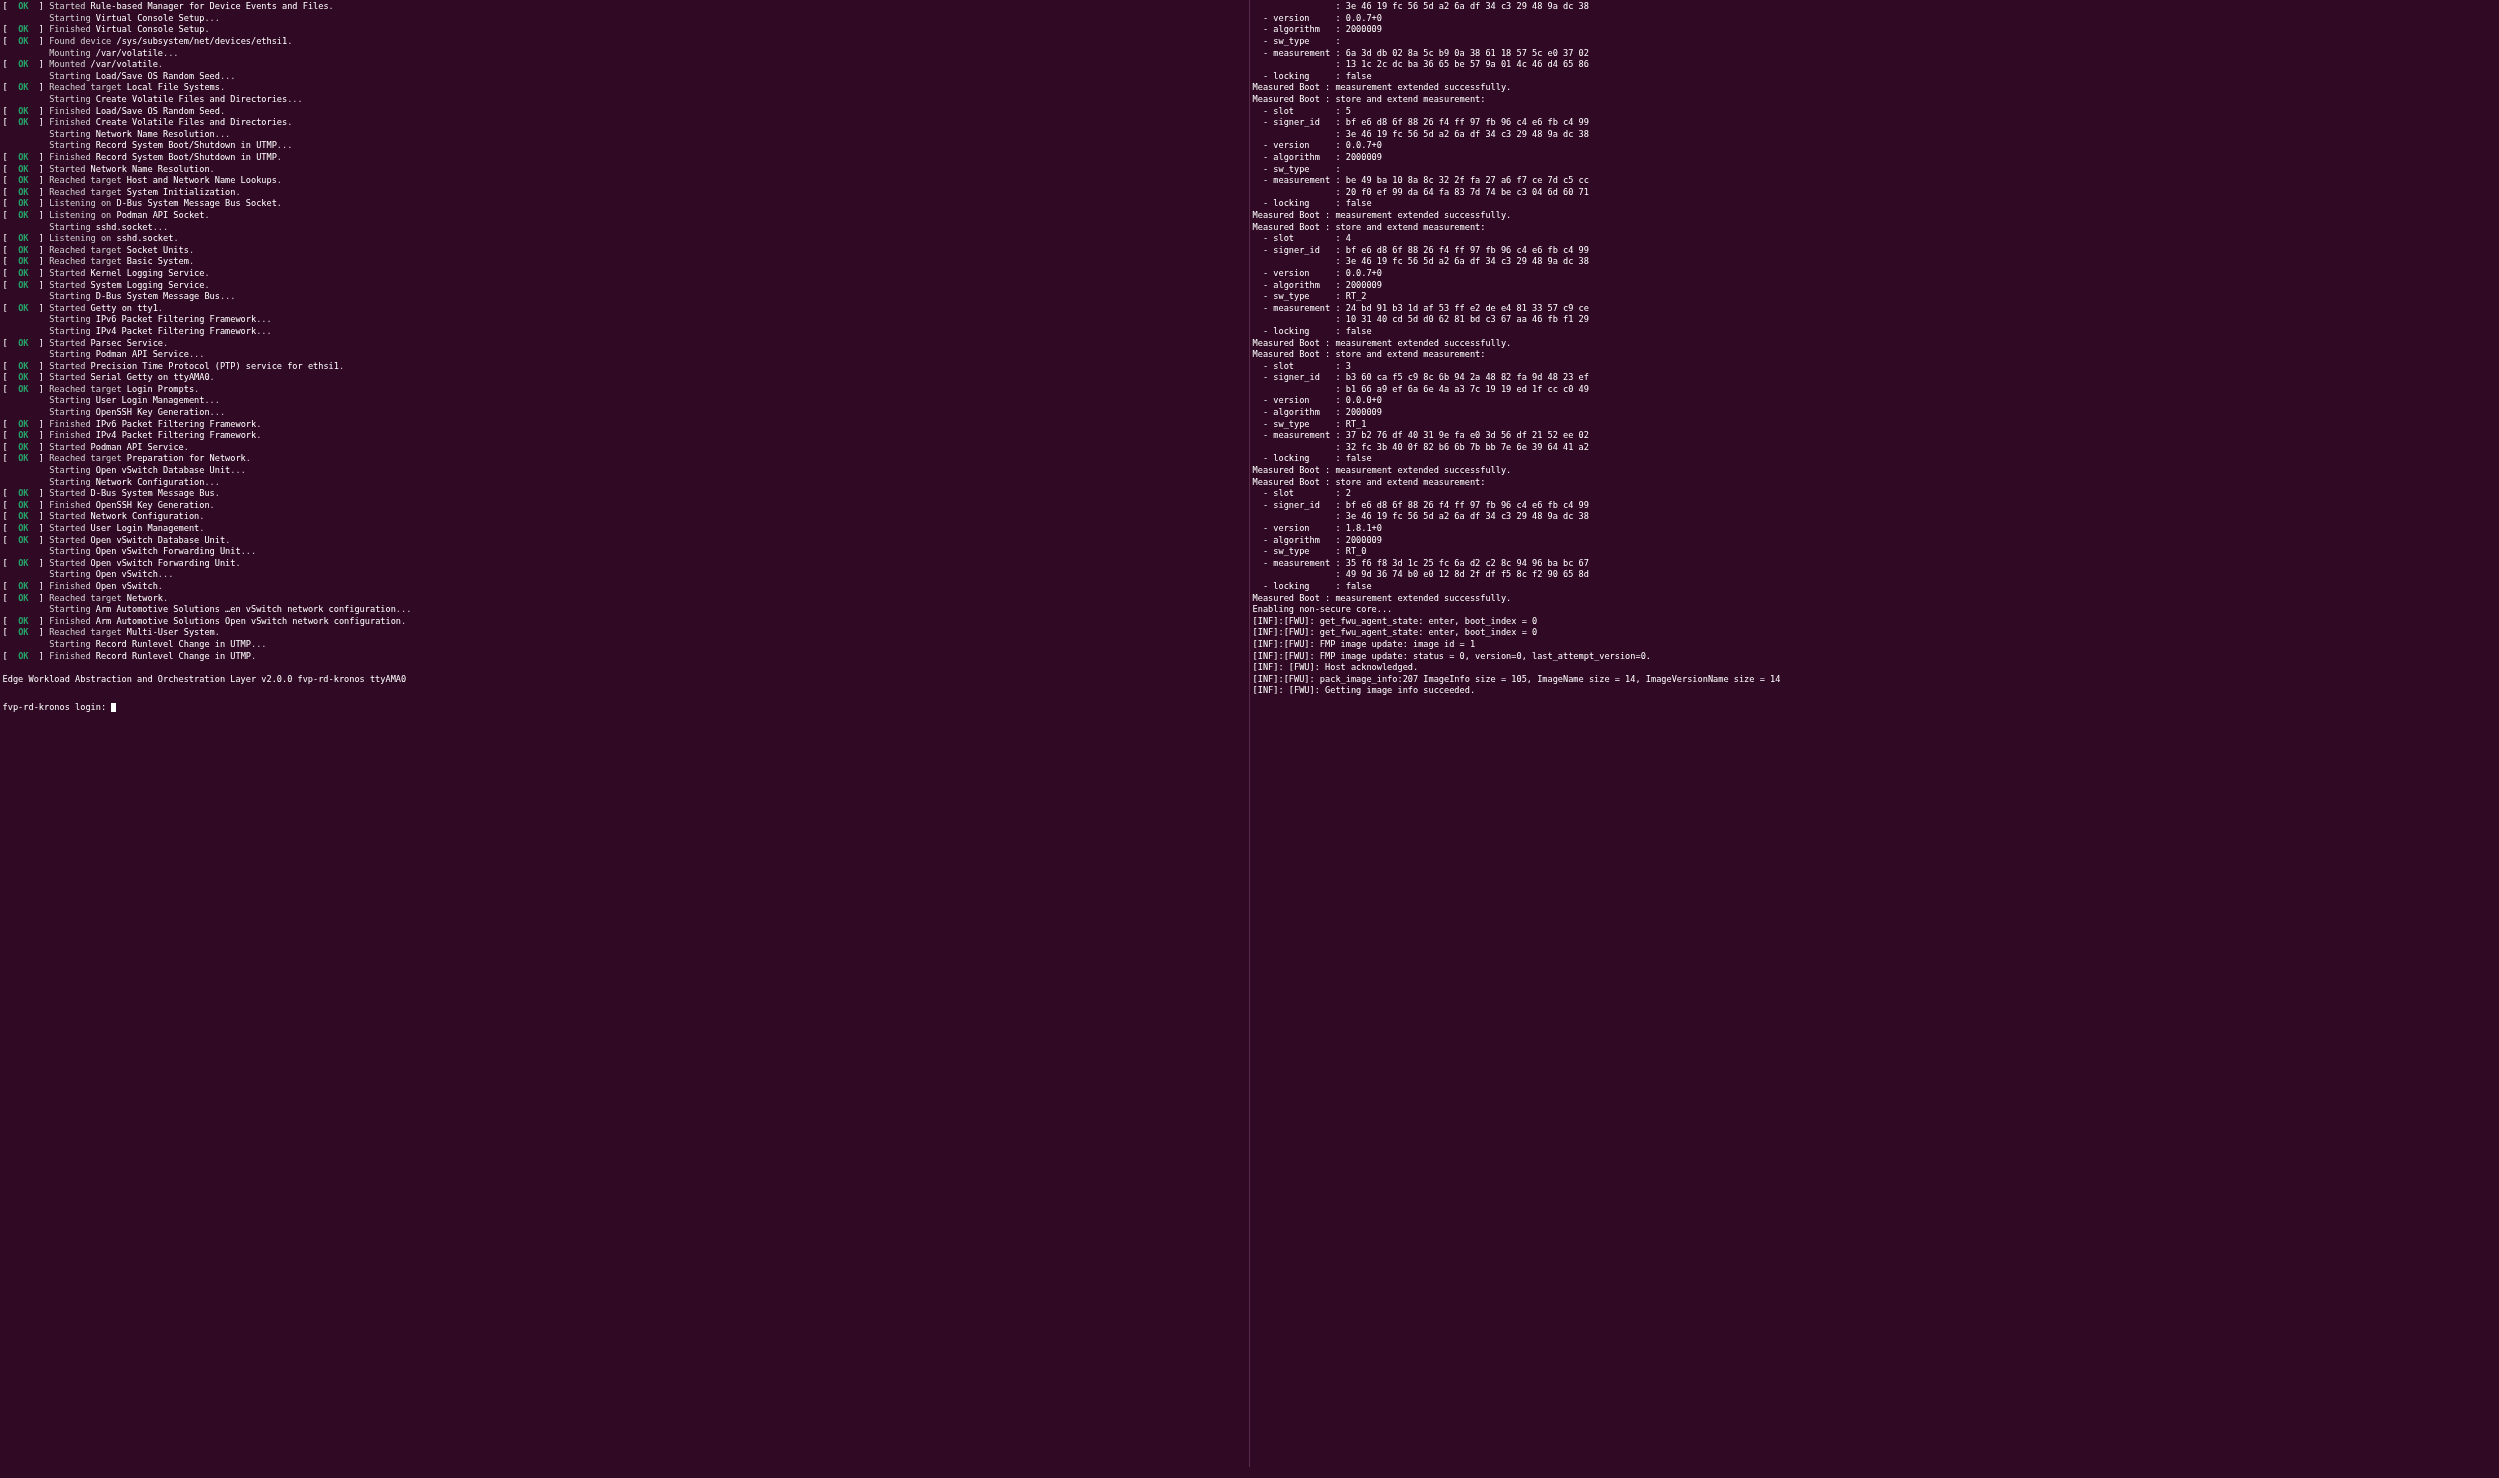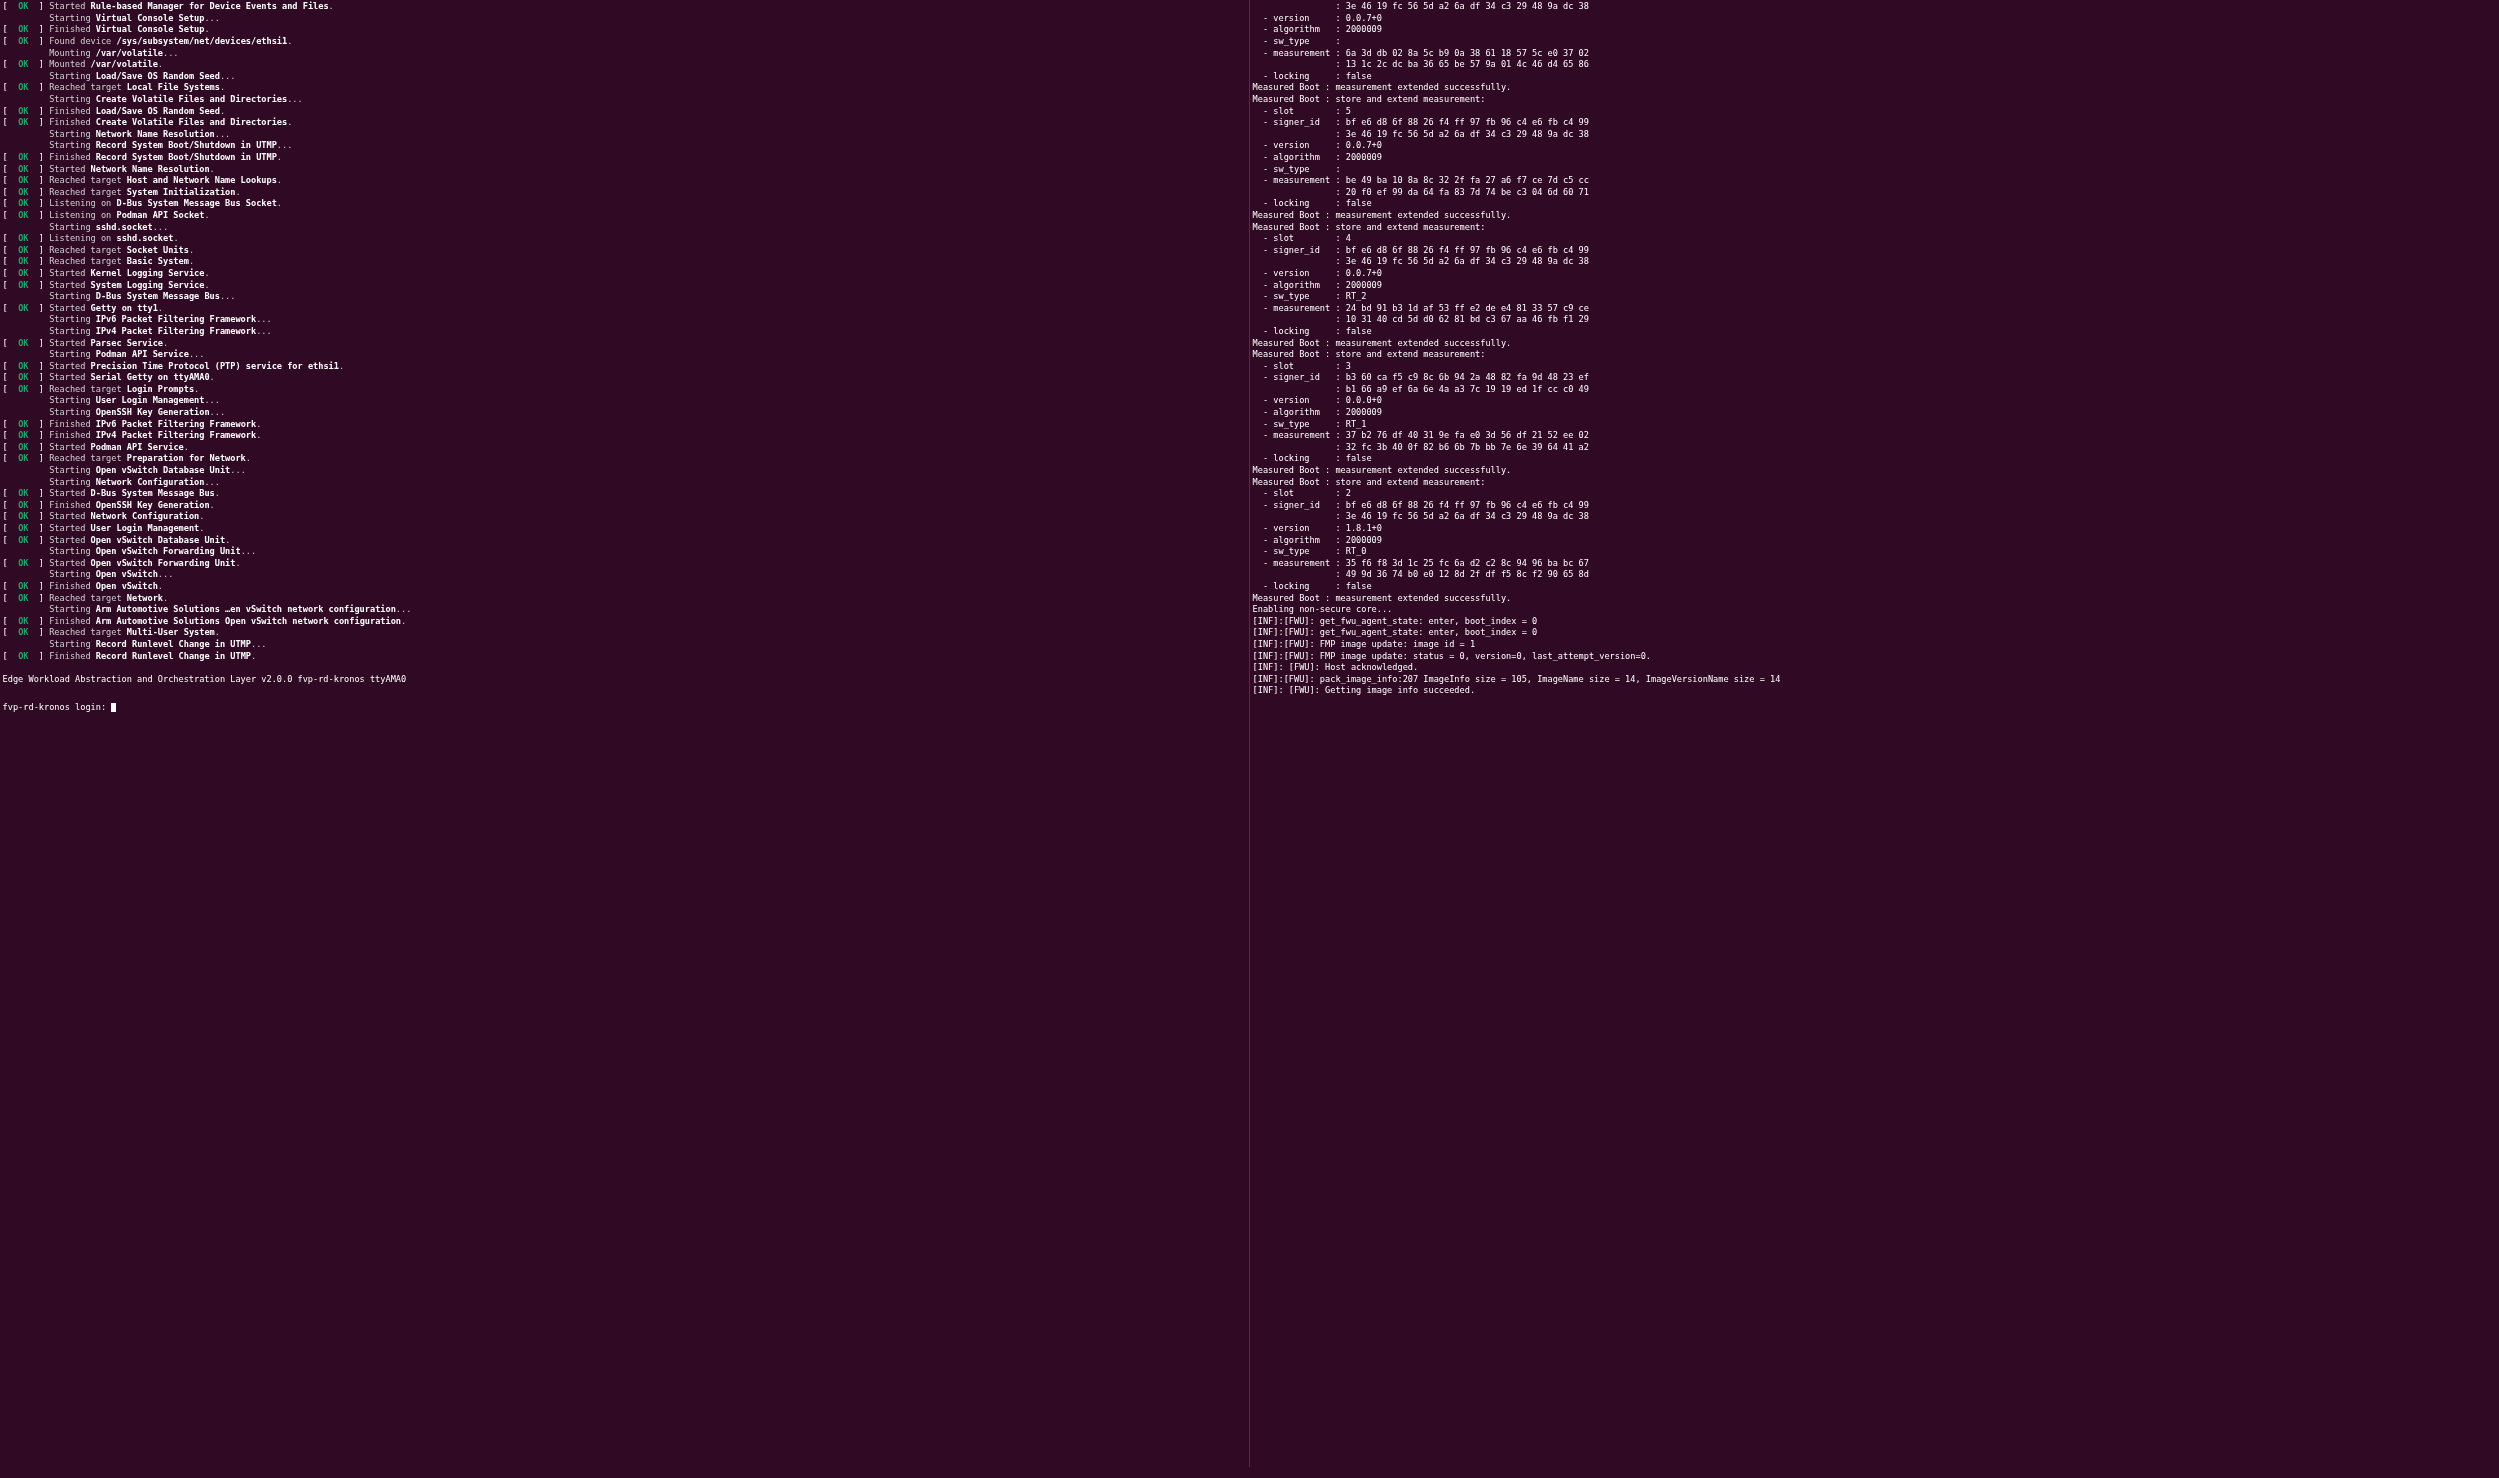--- a/index.html
+++ b/index.html
@@ -20,21 +20,21 @@
   }
   .pane {
     height: 100%;
     overflow: hidden;
     white-space: pre;
     padding: 1.3px 2.6px 0 2.6px;
   }
   .pane-left { width: 50%; border-right: 0.7px solid #5a2a4a; }
   .pane-right { width: 50%; }
   .ok   { color: #26a269; font-weight: bold; margin-top: 24px; }
-  .br   { color: #ffffff; font-weight: bold; }
+  .br   { color: #ffffff; font-weight: normal; }
   .dim  { color: #d0d0d0; }
   .statusbar {
     background: #26a269;
     color: #003000;
     height: 11.8px;
     line-height: 11.8px;
     font-size: 14px;
     padding: 0 3.9px;
     white-space: pre;
     font-weight: normal;

